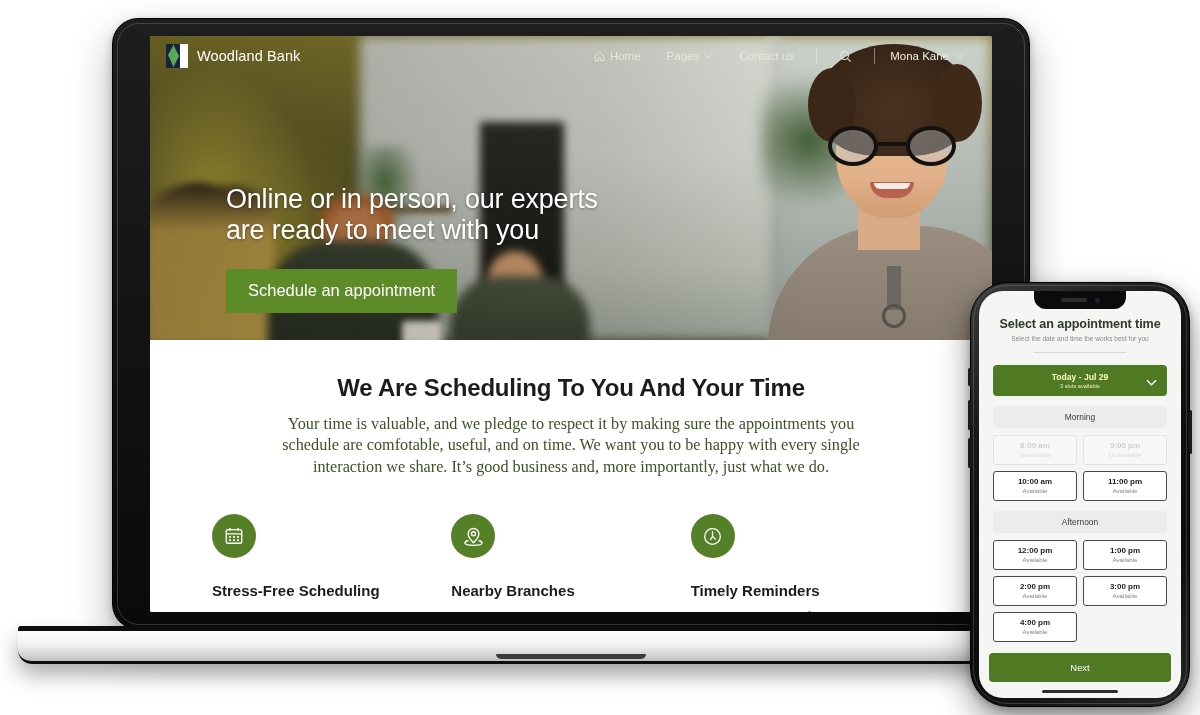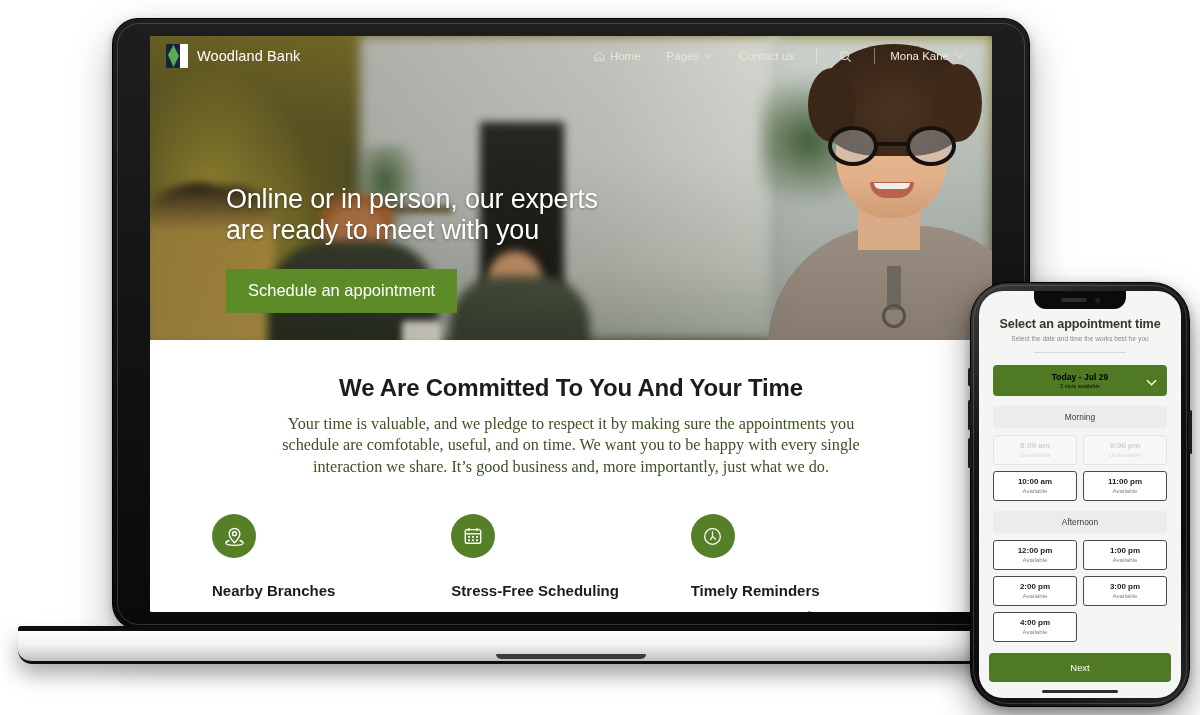--- a/index.html
+++ b/index.html
@@ -221,21 +221,21 @@
   .ph-btn.vup  { left:-2px; top:118px; width:3px; height:30px; }
   .ph-btn.vdn  { left:-2px; top:156px; width:3px; height:30px; }
   .ph-btn.pwr  { right:-2px; top:128px; width:3px; height:44px; }
 
   .app { padding:26px 12px 0; }
   .app-h { text-align:center; font-size:12.6px; font-weight:bold; color:#2e3a27; letter-spacing:-.1px; }
   .app-sub { text-align:center; font-size:6.6px; color:#8a8a85; margin-top:4px; }
   .app-div { width:92px; height:1px; background:#d6d6d2; margin:10px auto 0; }
 
   .date-sel {
-    margin:12px 2px 0; background:#4f7a23; border-radius:4px; color:#000000;
+    margin:12px 2px 0; background:#4f7a23; border-radius:4px; color:#fef9c3;
     padding:7px 10px; display:flex; align-items:center; position:relative; cursor:pointer;
   }
   .date-txt { flex:1; text-align:center; }
   .date-main { font-size:8.6px; font-weight:bold; }
   .date-sub { font-size:5.6px; opacity:.92; margin-top:1px; }
   .date-chev { position:absolute; right:10px; top:50%; transform:translateY(-50%); }
 
   .sec-band {
     margin:10px 2px 0; background:#ececed; border-radius:3px;
     text-align:center; font-size:8.4px; color:#3a3a36; padding:6px 0;
@@ -362,36 +362,24 @@
         <div class="hero-inner">
           <h1 class="hero-h1">
             <span>Online or in person, our experts</span><br>
             <span>are ready to meet with you</span>
           </h1>
           <button class="hero-cta">Schedule an appointment</button>
         </div>
       </div>
 
       <div class="site-body">
-        <h2 class="sec-title">We Are Committed To You And Your Time</h2>
+        <h2 class="sec-title">We Are Scheduling To You And Your Time</h2>
         <p class="sec-para">Your time is valuable, and we pledge to respect it by making sure the appointments you schedule are comfotable, useful, and on time. We want you to be happy with every single interaction we share. It’s good business and, more importantly, just what we do.</p>
 
         <div class="cards">
-          <div class="card">
-            <div class="card-ic">
-              <svg width="21" height="21" viewBox="0 0 22 22" fill="none" stroke="#fff" stroke-width="1.4">
-                <path d="M11 2.6 C7.9 2.6 5.4 5.1 5.4 8.2 C5.4 12.1 11 17.6 11 17.6 C11 17.6 16.6 12.1 16.6 8.2 C16.6 5.1 14.1 2.6 11 2.6 Z"></path>
-                <circle cx="11" cy="8.1" r="2.1"></circle>
-                <path d="M5.6 15.2 C3.4 15.8 2 16.8 2 17.9 C2 19.4 6 20.3 11 20.3 C16 20.3 20 19.4 20 17.9 C20 16.8 18.6 15.8 16.4 15.2"></path>
-              </svg>
-            </div>
-            <h3 class="card-h">Nearby Branches</h3>
-            <p class="card-p">We make it easy to choose the location to meet that is</p>
-          </div>
-
           <div class="card">
             <div class="card-ic">
               <svg width="20" height="20" viewBox="0 0 22 22" fill="none" stroke="#fff" stroke-width="1.5">
                 <rect x="2.5" y="4" width="17" height="15" rx="2"></rect>
                 <path d="M2.5 8.6 H19.5"></path>
                   <path d="M6.5 2.2 V5.4"></path>
                   <path d="M15.5 2.2 V5.4"></path>
                 <g fill="#fff" stroke="none">
                   <rect x="5.6" y="11" width="2" height="2"></rect>
                     <rect x="10" y="11" width="2" height="2"></rect>
@@ -401,20 +389,32 @@
                     <rect x="14.4" y="14.6" width="2" height="2"></rect>
                 </g>
               </svg>
             </div>
             <h3 class="card-h">Stress-Free Scheduling</h3>
             <p class="card-p">Our online scheduler makes it easy to get the meeting time</p>
           </div>
 
           <div class="card">
             <div class="card-ic">
+              <svg width="21" height="21" viewBox="0 0 22 22" fill="none" stroke="#fff" stroke-width="1.4">
+                <path d="M11 2.6 C7.9 2.6 5.4 5.1 5.4 8.2 C5.4 12.1 11 17.6 11 17.6 C11 17.6 16.6 12.1 16.6 8.2 C16.6 5.1 14.1 2.6 11 2.6 Z"></path>
+                <circle cx="11" cy="8.1" r="2.1"></circle>
+                <path d="M5.6 15.2 C3.4 15.8 2 16.8 2 17.9 C2 19.4 6 20.3 11 20.3 C16 20.3 20 19.4 20 17.9 C20 16.8 18.6 15.8 16.4 15.2"></path>
+              </svg>
+            </div>
+            <h3 class="card-h">Nearby Branches</h3>
+            <p class="card-p">We make it easy to choose the location to meet that is</p>
+          </div>
+
+          <div class="card">
+            <div class="card-ic">
               <svg width="21" height="21" viewBox="0 0 22 22" fill="none" stroke="#fff" stroke-width="1.3">
                 <circle cx="11" cy="11" r="8.2"></circle>
                 <path d="M11 5.6 V11 L14.4 14.2"></path>
                 <path d="M11 11 L8.6 14.8"></path>
               </svg>
             </div>
             <h3 class="card-h">Timely Reminders</h3>
             <p class="card-p">Our automated confirmation and reminder messages helps</p>
           </div>
         </div>

